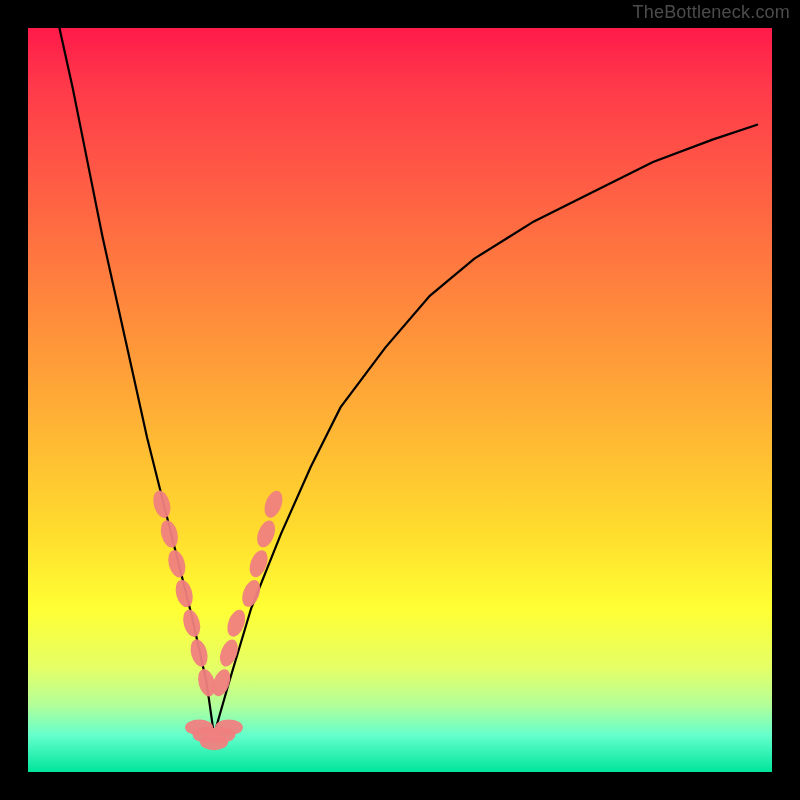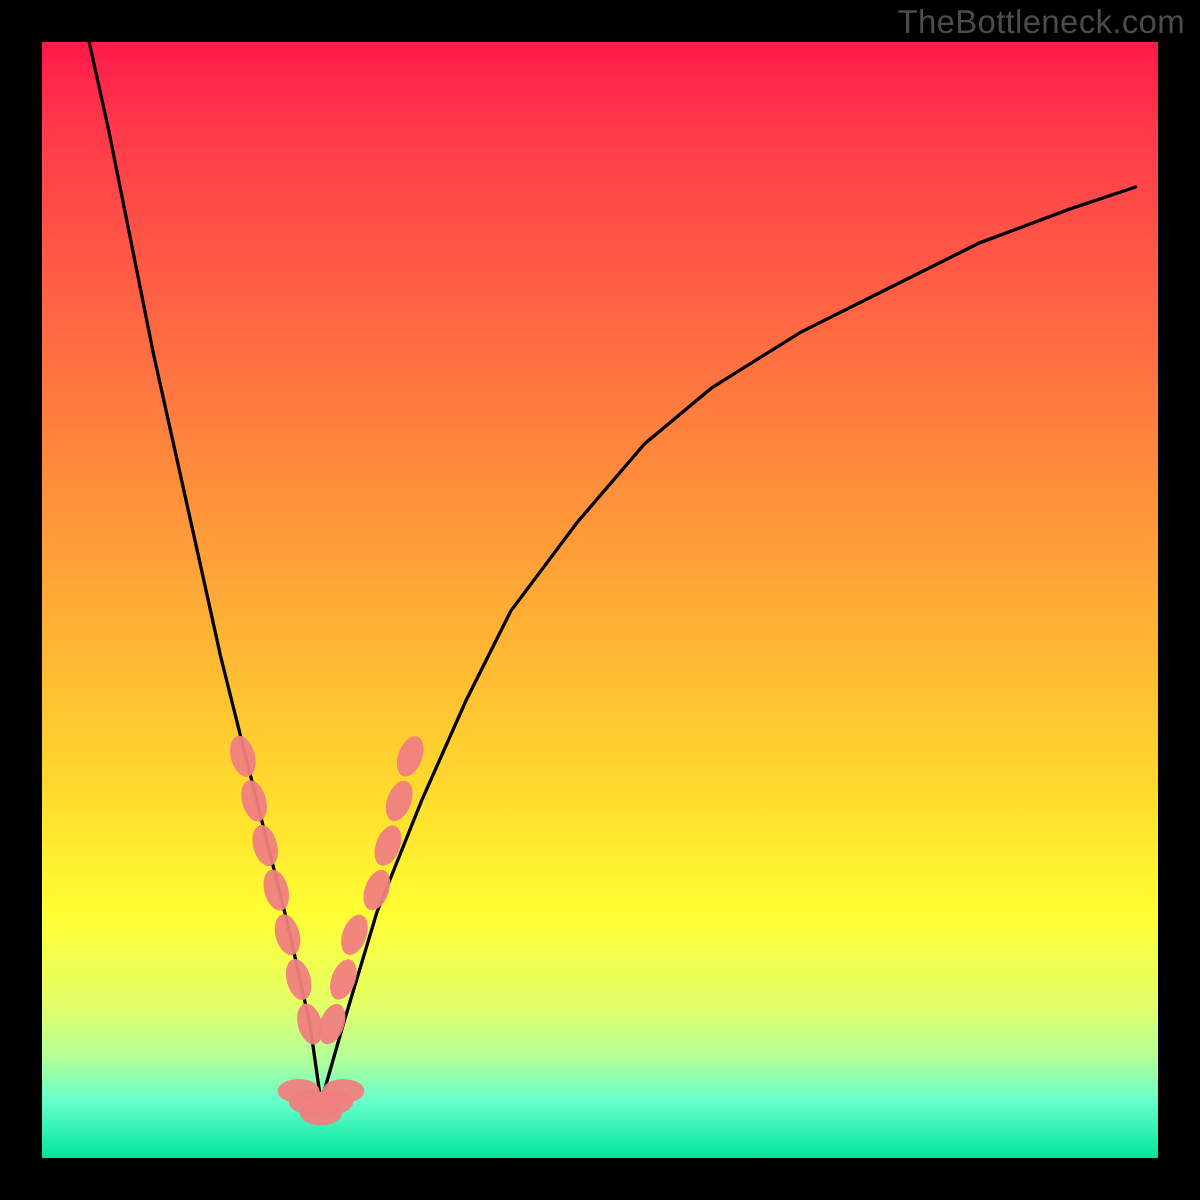--- a/index.html
+++ b/index.html
@@ -38,21 +38,21 @@
       #b3ff99 91%,
       #66ffcc 95%,
       #00e59b 100%
     );
   }
   .watermark {
     position: absolute;
     top: 2px;
     right: 10px;
     color: #4c4c4c;
-    font-size: 22px;
+    font-size: 18px;
     font-weight: 400;
     letter-spacing: 0.2px;
     user-select: none;
   }
   svg.curves {
     position: absolute;
     left: 0;
     top: 0;
     width: 100%;
     height: 100%;

